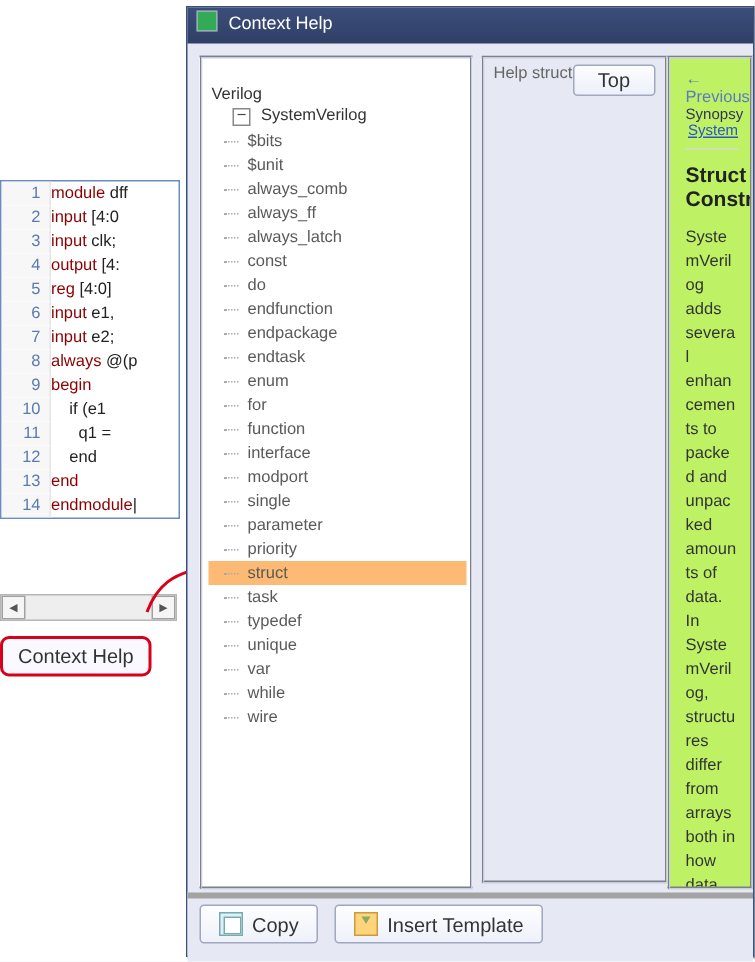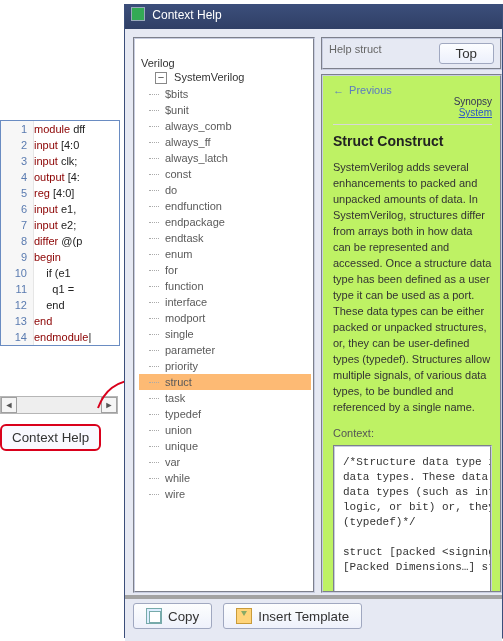--- a/index.html
+++ b/index.html
@@ -33,21 +33,21 @@
   .tree-root { padding:16px 2px 4px 4px; }
   .tree-label { color:#333; }
   .tree-toggle { display:inline-block; width:10px; height:10px; border:1px solid #888; text-align:center; line-height:9px; font-size:11px; color:#444; margin-right:4px; background:#fff; }
   .tree-l1 { margin:2px 0 2px 2px; }
   .tree-l2 { margin:2px 0 2px 16px; }
   .tree-item { height:16px; line-height:16px; padding-left:26px; position:relative; color:#5a5a5a; }
   .tree-item::before { content:""; position:absolute; left:10px; top:8px; width:10px; border-top:1px dotted #aaa; }
   .tree-item.selected { background:#fdba74; }
 
   
-  .help-panel { flex:1; margin:8px 0 2px 2px; display:flex; flex-direction:column; overflow:hidden; }
+  .help-panel { flex:1; margin:8px 0 2px 2px; display:flex; flex-direction:row; overflow:hidden; }
   .help-header { border:2px groove #c8cde0; background:#e6e9f3; padding:4px 6px; margin-bottom:4px; }
   .help-header .hlabel { color:#666; }
   .top-btn { float:right; border:1px solid #a0a8c0; background:linear-gradient(#fcfdff,#ecf0fb); padding:2px 16px; border-radius:3px; color:#333; }
   .help-content { border:2px groove #c8cde0; background:#bef264; flex:1; padding:8px 8px 8px 10px; overflow:hidden; position:relative; }
   .prev-link { color:#5c7bc0; font-size:11px; }
   .prev-link .arrow { font-weight:bold; margin-right:2px; }
   .src-right { text-align:right; font-size:10px; color:#335; }
   .src-right a { color:#2a54c9; text-decoration:underline; }
   .sep { border:0; border-top:1px solid #d7d7d7; margin:6px 0 8px; }
   .h-title { font-size:14px; font-weight:bold; color:#222; margin:2px 0 10px; }
@@ -71,21 +71,21 @@
 
 <div class="code-panel">
   <div class="code-lines" id="code-lines">
       <div class="code-line"><span class="ln">1</span><span class="tok-kw">module</span><span class="tok-txt"> dff</span></div>
       <div class="code-line"><span class="ln">2</span><span class="tok-kw">input</span><span class="tok-txt"> [4:0</span></div>
       <div class="code-line"><span class="ln">3</span><span class="tok-kw">input</span><span class="tok-txt"> clk;</span></div>
       <div class="code-line"><span class="ln">4</span><span class="tok-kw">output</span><span class="tok-txt"> [4:</span></div>
       <div class="code-line"><span class="ln">5</span><span class="tok-kw">reg</span><span class="tok-txt"> [4:0]</span></div>
       <div class="code-line"><span class="ln">6</span><span class="tok-kw">input</span><span class="tok-txt"> e1,</span></div>
       <div class="code-line"><span class="ln">7</span><span class="tok-kw">input</span><span class="tok-txt"> e2;</span></div>
-      <div class="code-line"><span class="ln">8</span><span class="tok-kw">differ</span><span class="tok-txt"> @(p</span></div>
+      <div class="code-line"><span class="ln">8</span><span class="tok-kw">always</span><span class="tok-txt"> @(p</span></div>
       <div class="code-line"><span class="ln">9</span><span class="tok-kw">begin</span><span class="tok-txt"></span></div>
       <div class="code-line"><span class="ln">10</span><span class="tok-kw"></span><span class="tok-txt">    if (e1</span></div>
       <div class="code-line"><span class="ln">11</span><span class="tok-kw"></span><span class="tok-txt">      q1 =</span></div>
       <div class="code-line"><span class="ln">12</span><span class="tok-kw"></span><span class="tok-txt">    end</span></div>
       <div class="code-line"><span class="ln">13</span><span class="tok-kw">end</span><span class="tok-txt"></span></div>
       <div class="code-line"><span class="ln">14</span><span class="tok-kw">endmodule</span><span class="tok-txt">|</span></div>
     </div>
 </div>
 
 <div class="left-bottom">
@@ -133,21 +133,20 @@
             <div class="tree-item">for</div>
             <div class="tree-item">function</div>
             <div class="tree-item">interface</div>
             <div class="tree-item">modport</div>
             <div class="tree-item">single</div>
             <div class="tree-item">parameter</div>
             <div class="tree-item">priority</div>
             <div class="tree-item selected">struct</div>
             <div class="tree-item">task</div>
             <div class="tree-item">typedef</div>
-            <div class="tree-item">union</div>
             <div class="tree-item">unique</div>
             <div class="tree-item">var</div>
             <div class="tree-item">while</div>
             <div class="tree-item">wire</div>
           </div>
       </div>
     </div>
 
     <div class="help-panel">
       <div class="help-header clearfix">

